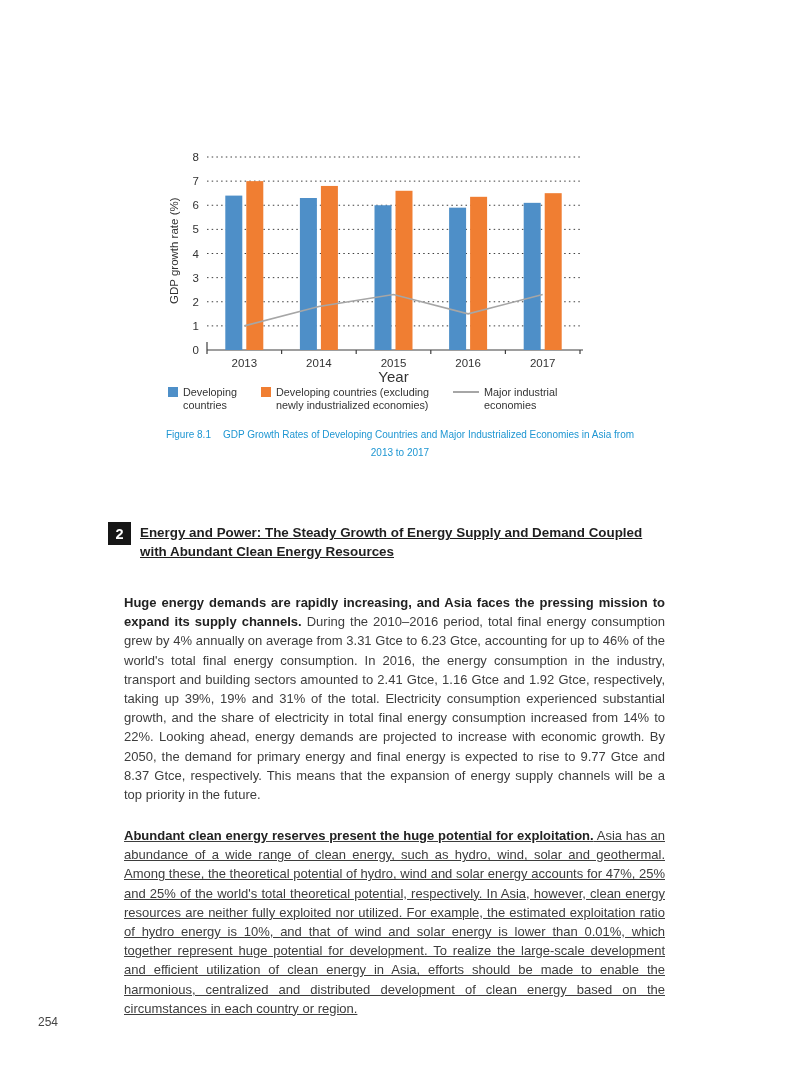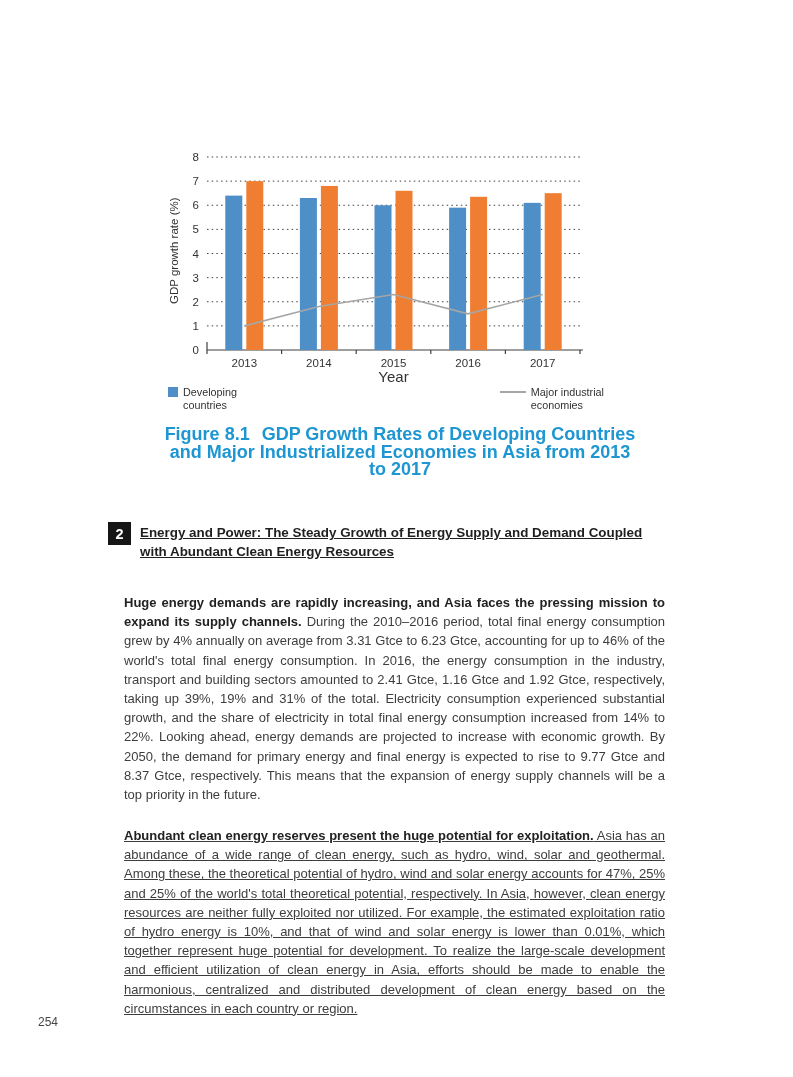--- a/index.html
+++ b/index.html
@@ -22,30 +22,30 @@
     writing-mode:vertical-rl;transform:rotate(180deg);
     font-size:11.5px;color:#333;text-align:center;line-height:16px;
   }
   .x-axis-label{
     position:absolute;left:207px;top:368px;width:373px;
     text-align:center;font-size:15px;color:#333;
   }
   
   .legend{
     position:absolute;left:168px;top:386px;width:436px;
-    display:flex;justify-content:space-between;gap:24px;
+    display:flex;justify-content:flex-start;gap:24px;
     font-size:10.8px;line-height:13px;color:#333;
   }
   .legend-item{display:flex;gap:5px;align-items:flex-start;}
   .legend-swatch{width:10px;height:10px;flex:0 0 auto;margin-top:1px;background:#999;}
   .legend-swatch.line-swatch{width:26px;height:0;background:none !important;border-top:2px solid #A6A6A6;margin-top:5px;}
   
   .caption{
     position:absolute;left:160px;top:426px;width:480px;
-    text-align:center;font-size:18px;font-weight:bold;line-height:17.5px;
+    text-align:center;font-size:10px;font-weight:normal;line-height:17.5px;
     color:#1E96D2;
   }
   .caption-label{margin-right:12px;}
   
   .section-heading{
     position:absolute;left:108px;top:522px;width:548px;
     display:flex;gap:9px;align-items:flex-start;
   }
   .section-number{
     flex:0 0 auto;width:23px;height:23px;background:#161616;color:#fff;
@@ -121,20 +121,27 @@
 
   <div class="legend">
     <div class="legend-item">
       <span class="legend-swatch" style="background: rgb(78, 143, 200);"></span>
       <span>
         <span>Developing</span><br>
         <span>countries</span>
       </span>
     </div>
     <div class="legend-item">
+      <span class="legend-swatch" style="background: rgb(240, 126, 50);"></span>
+      <span>
+        <span>Developing countries (excluding</span><br>
+        <span>newly industrialized economies)</span>
+      </span>
+    </div>
+    <div class="legend-item">
       <span class="legend-swatch line-swatch" style="border-top-color: rgb(166, 166, 166);"></span>
       <span>
         <span>Major industrial</span><br>
         <span>economies</span>
       </span>
     </div>
   </div>
 
   <div class="caption">
     <span class="caption-label">Figure 8.1</span><span>GDP Growth Rates of Developing Countries and Major Industrialized Economies in Asia from 2013 to 2017</span>

